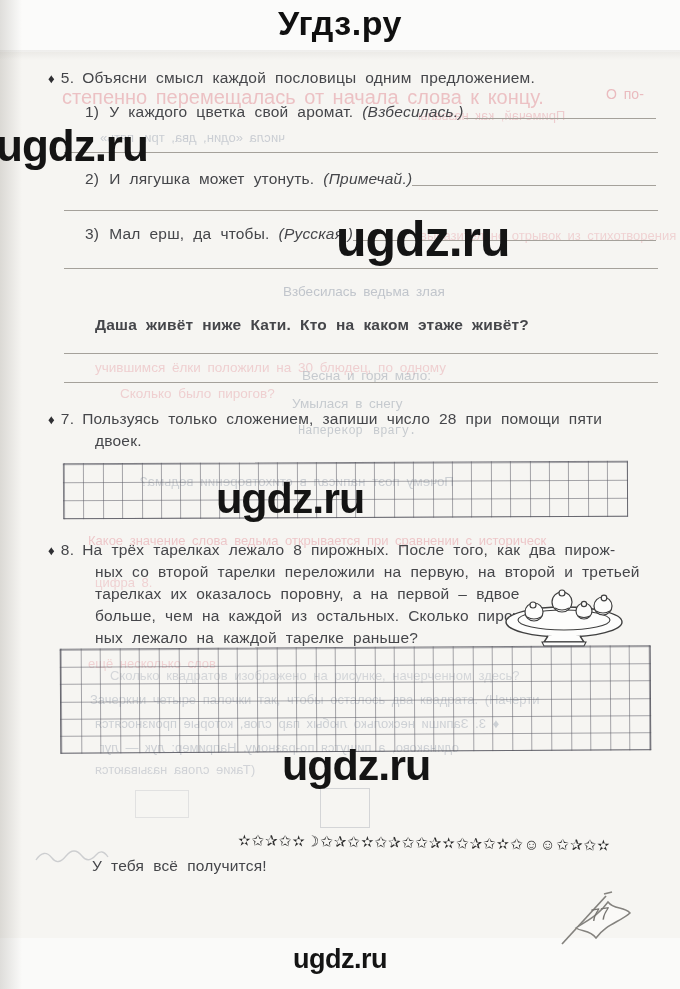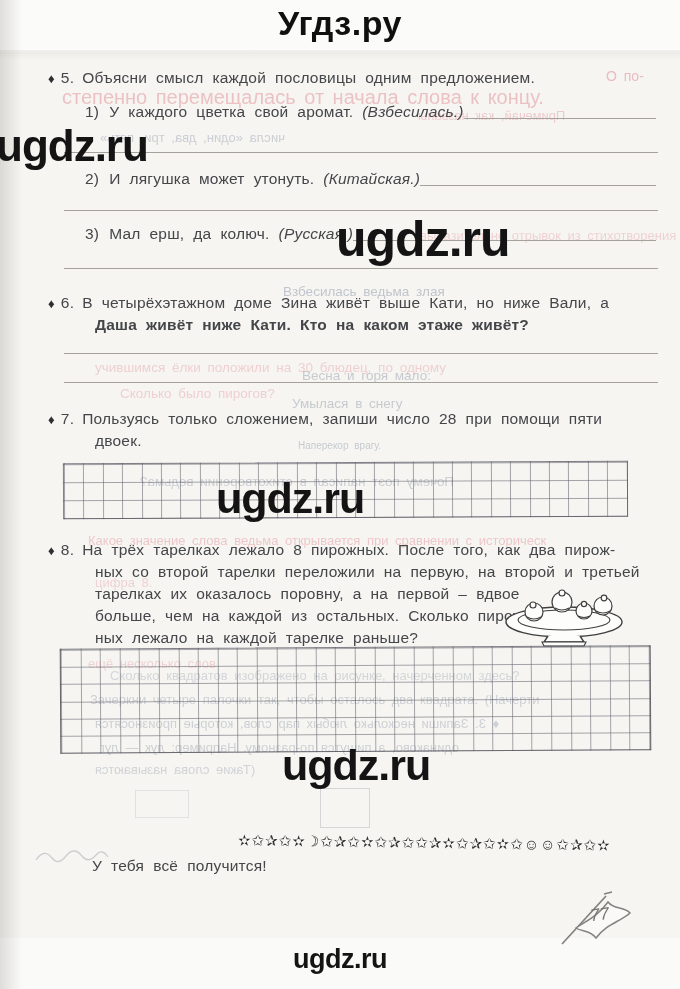--- a/index.html
+++ b/index.html
@@ -58,30 +58,30 @@
 
 <div class="scan-top"></div>
 <div class="scan-bottom"></div>
 <div class="edge-left"></div>
 <div class="edge-top"></div>
 
 <div class="site-header">Угдз.ру</div>
 
 <div id="bleed">
     <div class="bleed" style="left: 62px; top: 86px; font-size: 20px; color: rgba(224, 130, 140, 0.45);">степенно перемещалась от начала слова к концу.</div>
-    <div class="bleed" style="left: 606px; top: 68px; font-size: 14px; color: rgba(224, 130, 140, 0.5);">О по-</div>
+    <div class="bleed" style="left: 606px; top: 86px; font-size: 14px; color: rgba(224, 130, 140, 0.5);">О по-</div>
     <div class="bleed" style="left: 418px; top: 108px; font-size: 13px; color: rgba(224, 130, 140, 0.35); transform: scaleX(-1);">Примечай, как названы</div>
     <div class="bleed" style="left: 100px; top: 130px; font-size: 13px; color: rgba(150, 160, 175, 0.45); transform: scaleX(-1);">числа «один, два, три, пять»</div>
     <div class="bleed" style="left: 420px; top: 228px; font-size: 13px; color: rgba(224, 130, 140, 0.3);">выразительно отрывок из стихотворения Ф. Тютчева</div>
     <div class="bleed" style="left: 283px; top: 284px; font-size: 13.5px; color: rgba(140, 150, 165, 0.5);">Взбесилась ведьма злая</div>
     <div class="bleed" style="left: 95px; top: 360px; font-size: 13.5px; color: rgba(224, 130, 140, 0.33);">учившимся ёлки положили на 30 блюдец, по одному</div>
     <div class="bleed" style="left: 302px; top: 368px; font-size: 13.5px; color: rgba(140, 150, 165, 0.45);">Весна и горя мало:</div>
     <div class="bleed" style="left: 120px; top: 386px; font-size: 13.5px; color: rgba(224, 130, 140, 0.33);">Сколько было пирогов?</div>
     <div class="bleed" style="left: 292px; top: 396px; font-size: 13.5px; color: rgba(140, 150, 165, 0.45);">Умылася в снегу</div>
-    <div class="bleed" style="left: 298px; top: 440px; font-size: 10px; color: rgba(140, 150, 165, 0.45);">Наперекор врагу.</div>
+    <div class="bleed" style="left: 298px; top: 424px; font-size: 12px; color: rgba(140, 150, 165, 0.45); font-family: Liberation Mono, monospace;">Наперекор врагу.</div>
     <div class="bleed" style="left: 140px; top: 474px; font-size: 13.5px; color: rgba(140, 150, 165, 0.4); transform: scaleX(-1);">Почему поэт написал в стихотворении ведьма?</div>
     <div class="bleed" style="left: 88px; top: 533px; font-size: 13px; color: rgba(224, 130, 140, 0.4);">Какое значение слова ведьма открывается при сравнении с историческ</div>
     <div class="bleed" style="left: 95px; top: 575px; font-size: 13px; color: rgba(224, 130, 140, 0.3);">цифра 8.</div>
     <div class="bleed" style="left: 88px; top: 656px; font-size: 13px; color: rgba(224, 130, 140, 0.3);">ещё несколько слов</div>
     <div class="bleed" style="left: 110px; top: 668px; font-size: 13px; color: rgba(140, 150, 165, 0.32);">Сколько квадратов изображено на рисунке, начерченном здесь?</div>
     <div class="bleed" style="left: 90px; top: 692px; font-size: 13px; color: rgba(140, 150, 165, 0.38);">Зачеркни четыре палочки так, чтобы осталось два квадрата. (Начерти</div>
     <div class="bleed" style="left: 95px; top: 716px; font-size: 13px; color: rgba(140, 150, 165, 0.38); transform: scaleX(-1);">♦ 3. Запиши несколько любых пар слов, которые произносятся</div>
     <div class="bleed" style="left: 100px; top: 740px; font-size: 13px; color: rgba(140, 150, 165, 0.38); transform: scaleX(-1);">одинаково, а пишутся по-разному. Например: лук — луг</div>
     <div class="bleed" style="left: 95px; top: 762px; font-size: 13px; color: rgba(140, 150, 165, 0.35); transform: scaleX(-1);">(Такие слова называются</div>
   </div>
@@ -98,36 +98,33 @@
     <span class="lbl">1)</span>
     <span>У каждого цветка свой аромат.</span>
     <span class="src">(Взбесилась.)</span>
     <span class="fill-line"></span>
   </div>
   <div class="ans-line" style="top:152px;left:64px;width:594px;"></div>
 
   <div class="item" style="top:170px;">
     <span class="lbl">2)</span>
     <span>И лягушка может утонуть.</span>
-    <span class="src">(Китайская.)</span>
+    <span class="src">(Примечай.)</span>
     <span class="fill-line"></span>
   </div>
   <div class="ans-line" style="top:210px;left:64px;width:594px;"></div>
 
   <div class="item" style="top:225px;">
     <span class="lbl">3)</span>
-    <span>Мал ерш, да колюч.</span>
+    <span>Мал ерш, да чтобы.</span>
     <span class="src">(Русская.)</span>
     <span class="fill-line"></span>
   </div>
   <div class="ans-line" style="top:268px;left:64px;width:594px;"></div>
 
-  <div class="tline" style="top:294px;left:48px;">
-    <span class="bullet">♦</span><span class="tnum">6.</span><span>В четырёхэтажном доме Зина живёт выше Кати, но ниже Вали, а</span>
-  </div>
   <div class="tline" style="top:316px;left:95px;font-weight:bold;">
     <span>Даша живёт ниже Кати. Кто на каком этаже живёт?</span>
   </div>
   <div class="ans-line" style="top:353px;left:64px;width:594px;"></div>
   <div class="ans-line" style="top:382px;left:64px;width:594px;"></div>
 
   <div class="tline" style="top:410px;left:48px;">
     <span class="bullet">♦</span><span class="tnum">7.</span><span>Пользуясь только сложением, запиши число 28 при помощи пяти</span>
   </div>
   <div class="tline" style="top:432px;left:95px;">

